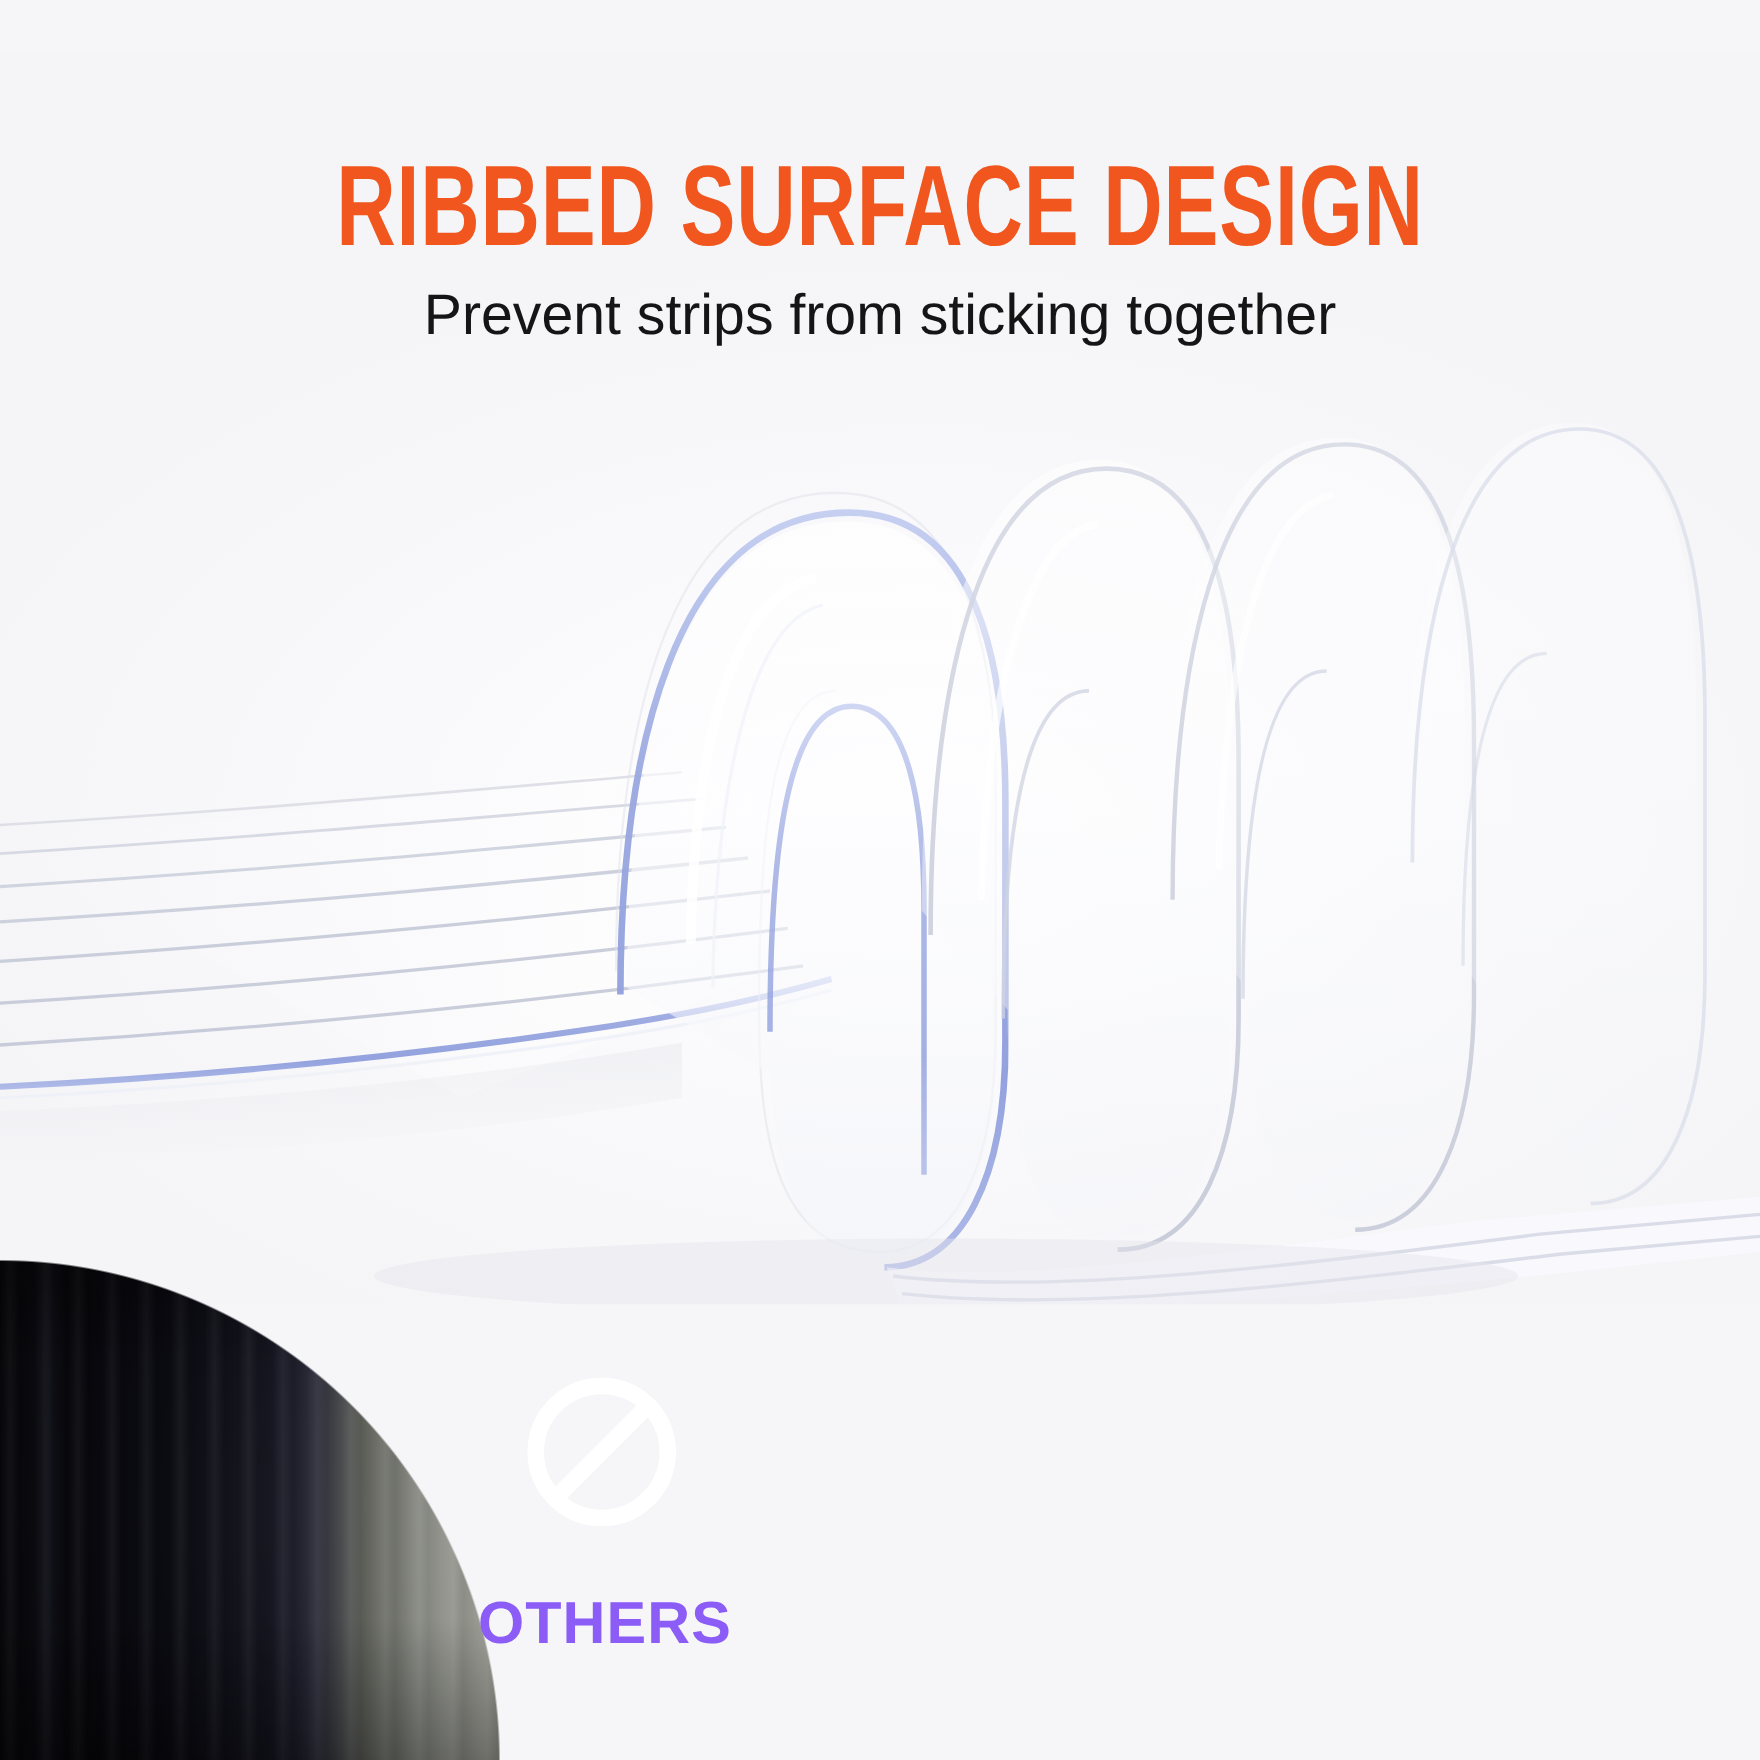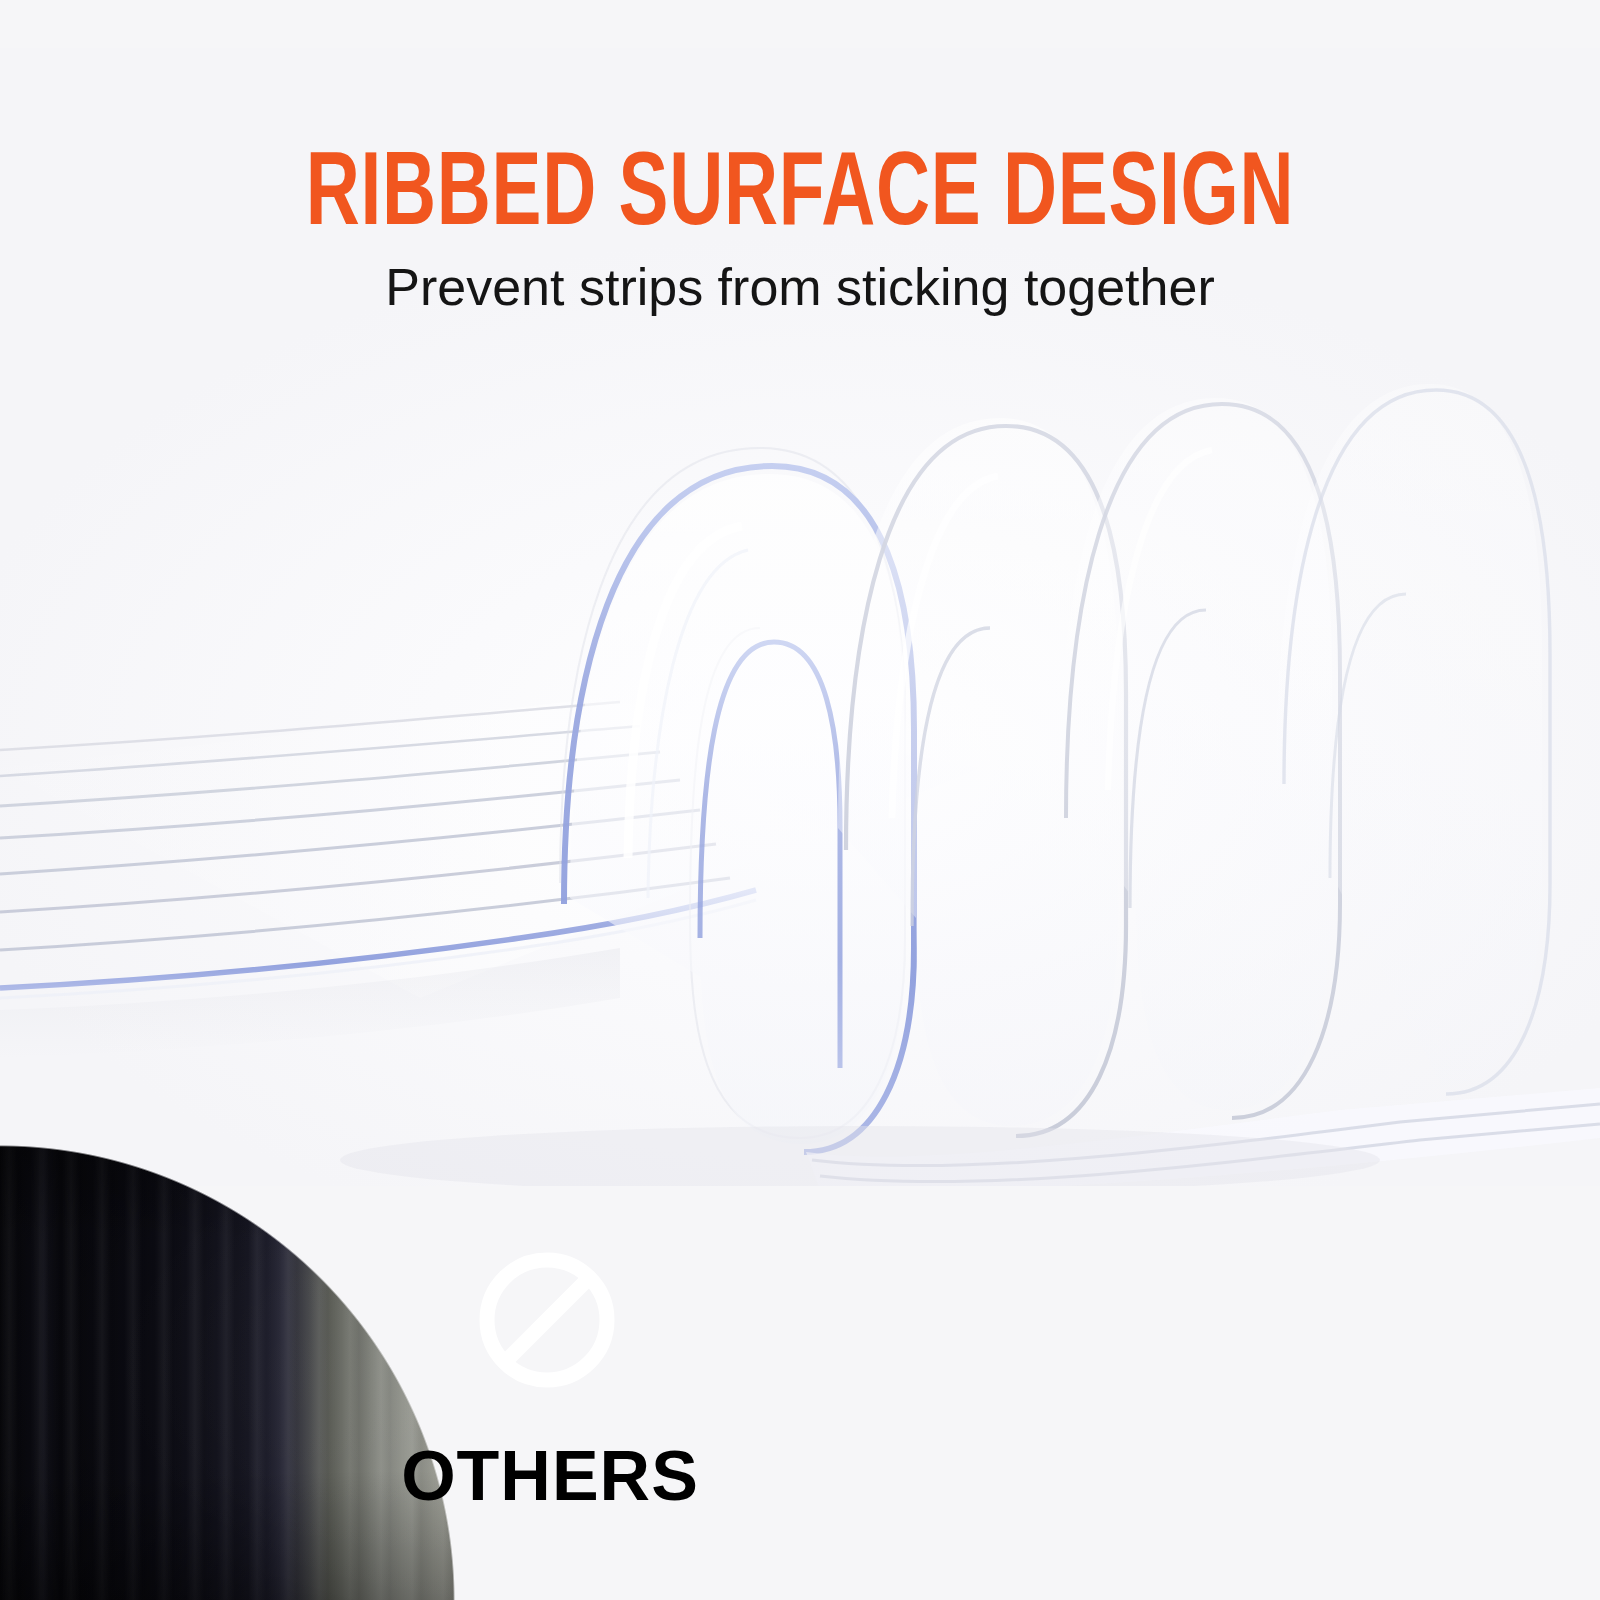--- a/index.html
+++ b/index.html
@@ -140,24 +140,24 @@
     top: 1248px;
     width: 144px;
     height: 144px;
   }
   .others-label {
     position: absolute;
     left: 0;
     top: 1438px;
     width: 1100px;
     text-align: center;
-    color: #000000;
+    color: #8b5cf6;
     font-family: "Liberation Sans", sans-serif;
     font-weight: bold;
-    font-size: 70px;
+    font-size: 54px;
     line-height: 76px;
     letter-spacing: 1px;
     white-space: nowrap;
   }
 </style>
 </head>
 <body>
 
 <div id="page">
 

